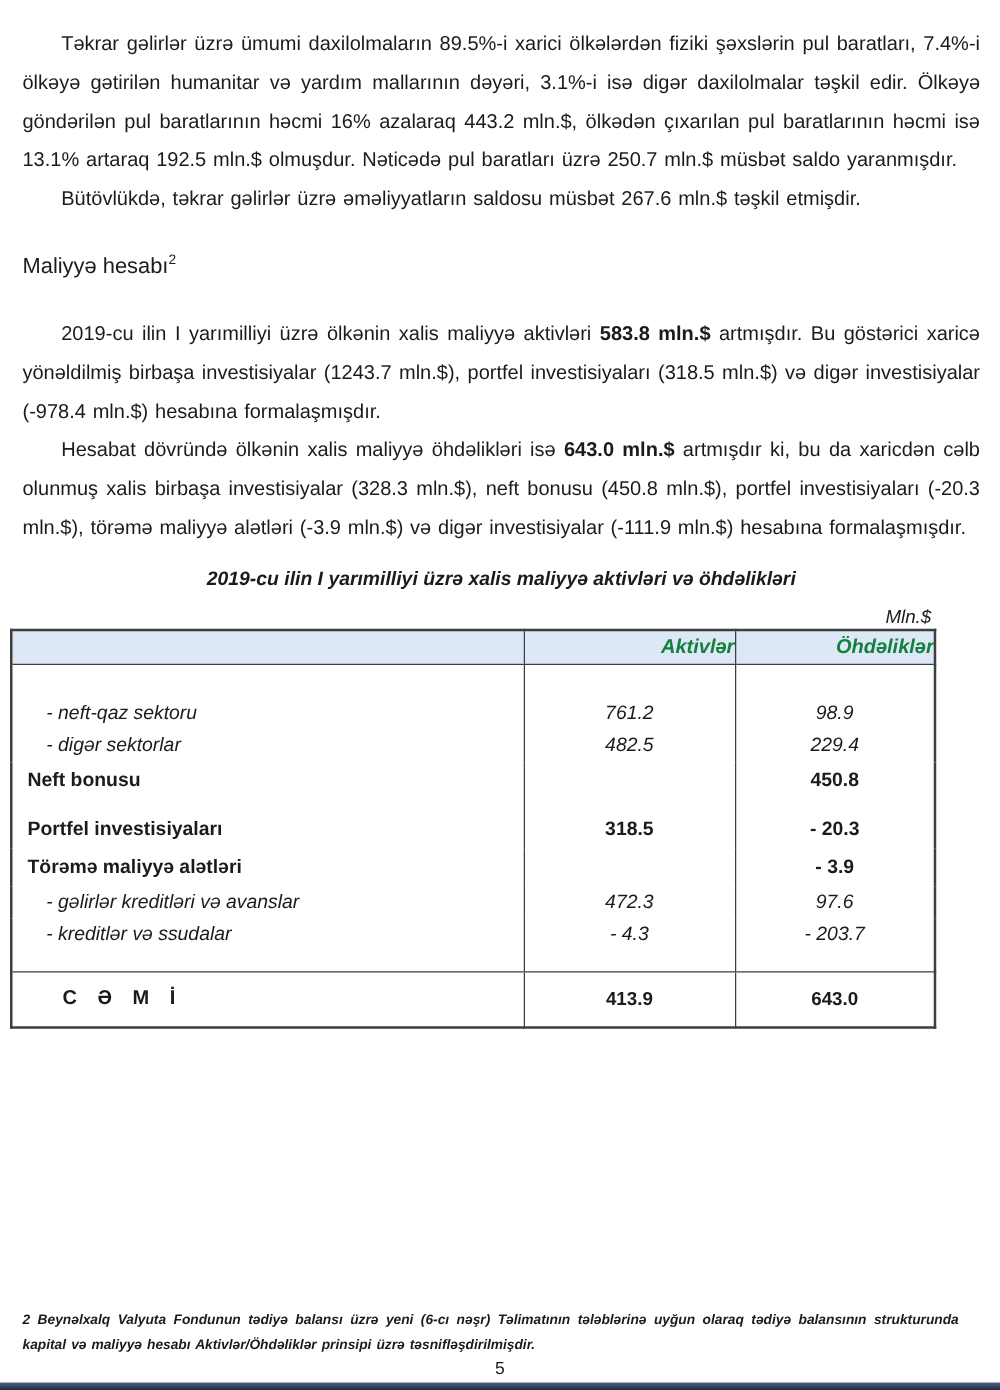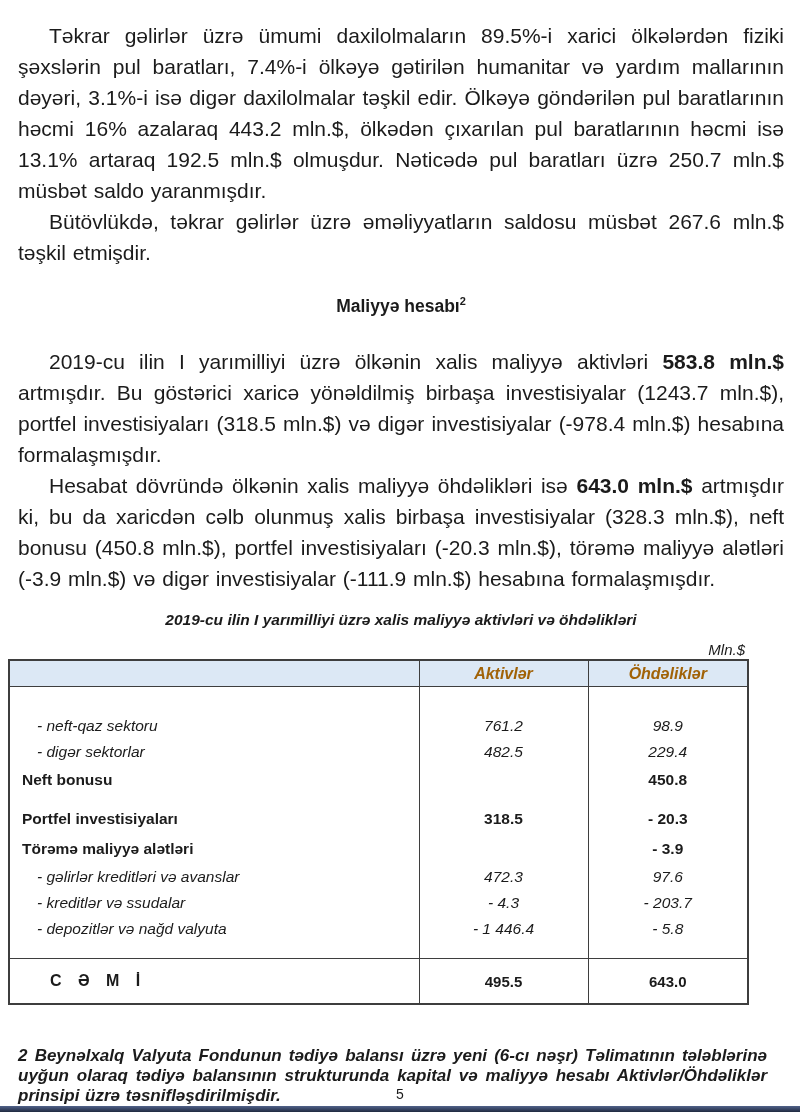--- a/index.html
+++ b/index.html
@@ -9,32 +9,31 @@
     width: 800px;
     height: 1112px;
     background: #ffffff;
     overflow: hidden;
     font-family: "Liberation Sans", "DejaVu Sans", sans-serif;
     color: #1b1b1b;
     padding: 20px 16px 0 18px;
   }
   
   .para {
-    font-size: 21px;
+    font-size: 16px;
     line-height: 31px;
     text-align: justify;
     margin: 0;
     text-indent: 31px;
     word-spacing: 1px;
   }
   .para b { font-weight: bold; }
   
   .heading {
-    text-align: center;
-    font-weight: bold;
+    font-weight: normal;
     font-size: 17.5px;
     margin: 27px 0 29px 0;
   }
   .heading sup { font-size: 11px; }
   
   .table-title {
     text-align: center;
     font-weight: bold;
     font-style: italic;
     font-size: 15.5px;
@@ -55,26 +54,26 @@
     border: 2px solid #3e3e3e;
     font-size: 15.5px;
   }
   table.fin col.c1 { width: 410px; }
   table.fin col.c2 { width: 169px; }
   table.fin col.c3 { width: 160px; }
   table.fin th, table.fin td { padding: 0; vertical-align: middle; }
   table.fin th + th, table.fin td + td { border-left: 1px solid #3e3e3e; }
   thead th {
     background: #dce8f5;
-    color: #a16207;
+    color: #15803d;
     font-weight: bold;
     font-style: italic;
     font-size: 16px;
     height: 27px;
-    text-align: center;
+    text-align: right;
     border-bottom: 1.5px solid #3e3e3e;
   }
   tbody td.lbl { text-align: left; }
   tbody td.num { text-align: center; }
   tbody tr.row-bold td { font-weight: bold; padding-top: 6px; padding-bottom: 6px; }
   tbody tr.row-bold td.lbl { padding-left: 12px; }
   tbody tr.row-sub td { font-style: italic; padding-top: 4px; padding-bottom: 4px; }
   tbody tr.row-sub td.lbl { padding-left: 27px; }
   tbody tr:first-child td { padding-top: 30px; }
   tbody tr:nth-child(4) td { padding-top: 15px; }
@@ -87,21 +86,21 @@
   tfoot td.lbl { padding-left: 40px; letter-spacing: 6px; font-size: 16px; }
   tfoot td.num { text-align: center; font-size: 15px; }
   
   .footnote {
     position: absolute;
     left: 18px;
     right: 33px;
     top: 1046px;
     font-weight: bold;
     font-style: italic;
-    font-size: 17px;
+    font-size: 11px;
     line-height: 20px;
     text-align: justify;
     word-spacing: 1px;
   }
   .page-number {
     position: absolute;
     left: 0;
     right: 0;
     top: 1086px;
     text-align: center;
@@ -184,30 +183,25 @@
           <tr class="row-sub">
             <td class="lbl">- gəlirlər kreditləri və avanslar</td>
             <td class="num">472.3</td>
             <td class="num">97.6</td>
           </tr>
           <tr class="row-sub">
             <td class="lbl">- kreditlər və ssudalar</td>
             <td class="num">- 4.3</td>
             <td class="num">- 203.7</td>
           </tr>
-          <tr class="row-sub">
-            <td class="lbl">- depozitlər və nağd valyuta</td>
-            <td class="num">- 1 446.4</td>
-            <td class="num">- 5.8</td>
-          </tr>
         </tbody>
       <tfoot>
         <tr>
           <td class="lbl">C Ə M İ</td>
-          <td class="num">495.5</td>
+          <td class="num">413.9</td>
           <td class="num">643.0</td>
         </tr>
       </tfoot>
     </table>
   </div>
 
   <div class="footnote">
     <span>2</span>
     <span>Beynəlxalq Valyuta Fondunun tədiyə balansı üzrə yeni (6-cı nəşr) Təlimatının tələblərinə uyğun olaraq tədiyə balansının strukturunda kapital və maliyyə hesabı Aktivlər/Öhdəliklər prinsipi üzrə təsnifləşdirilmişdir.</span>
   </div>

